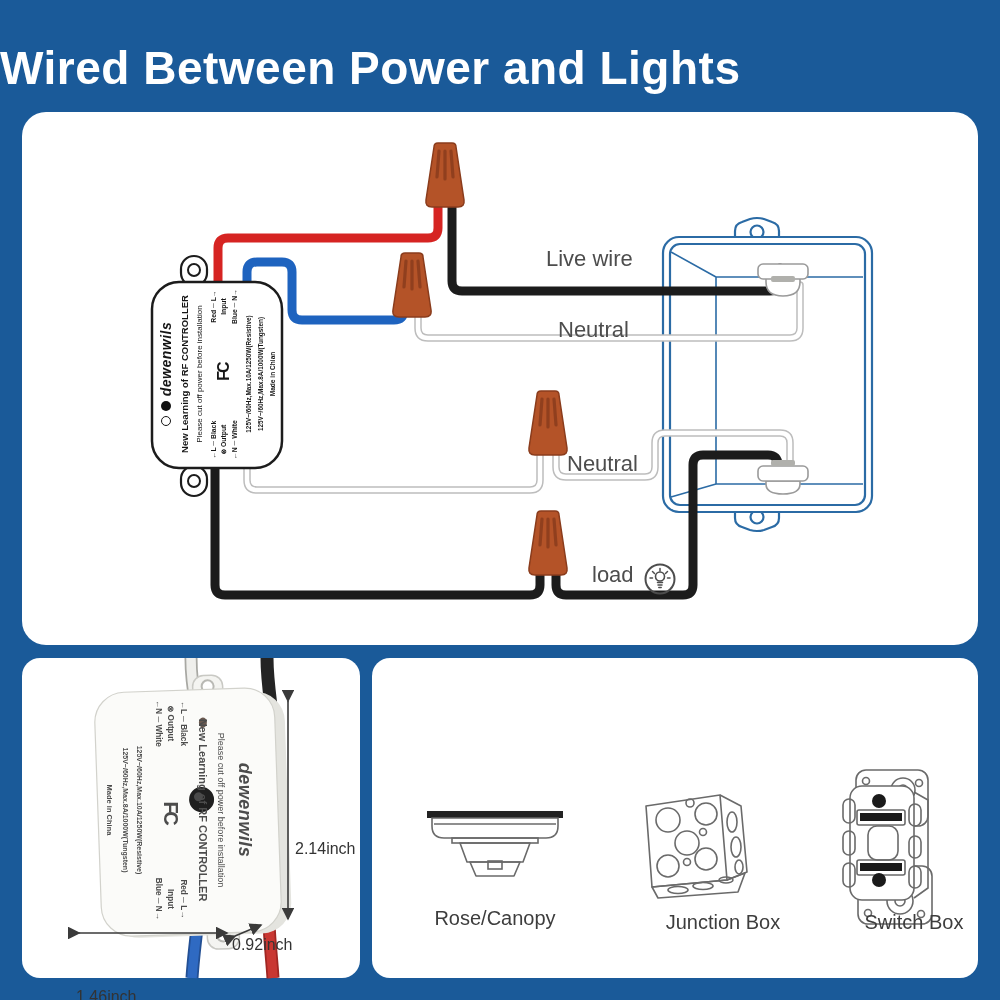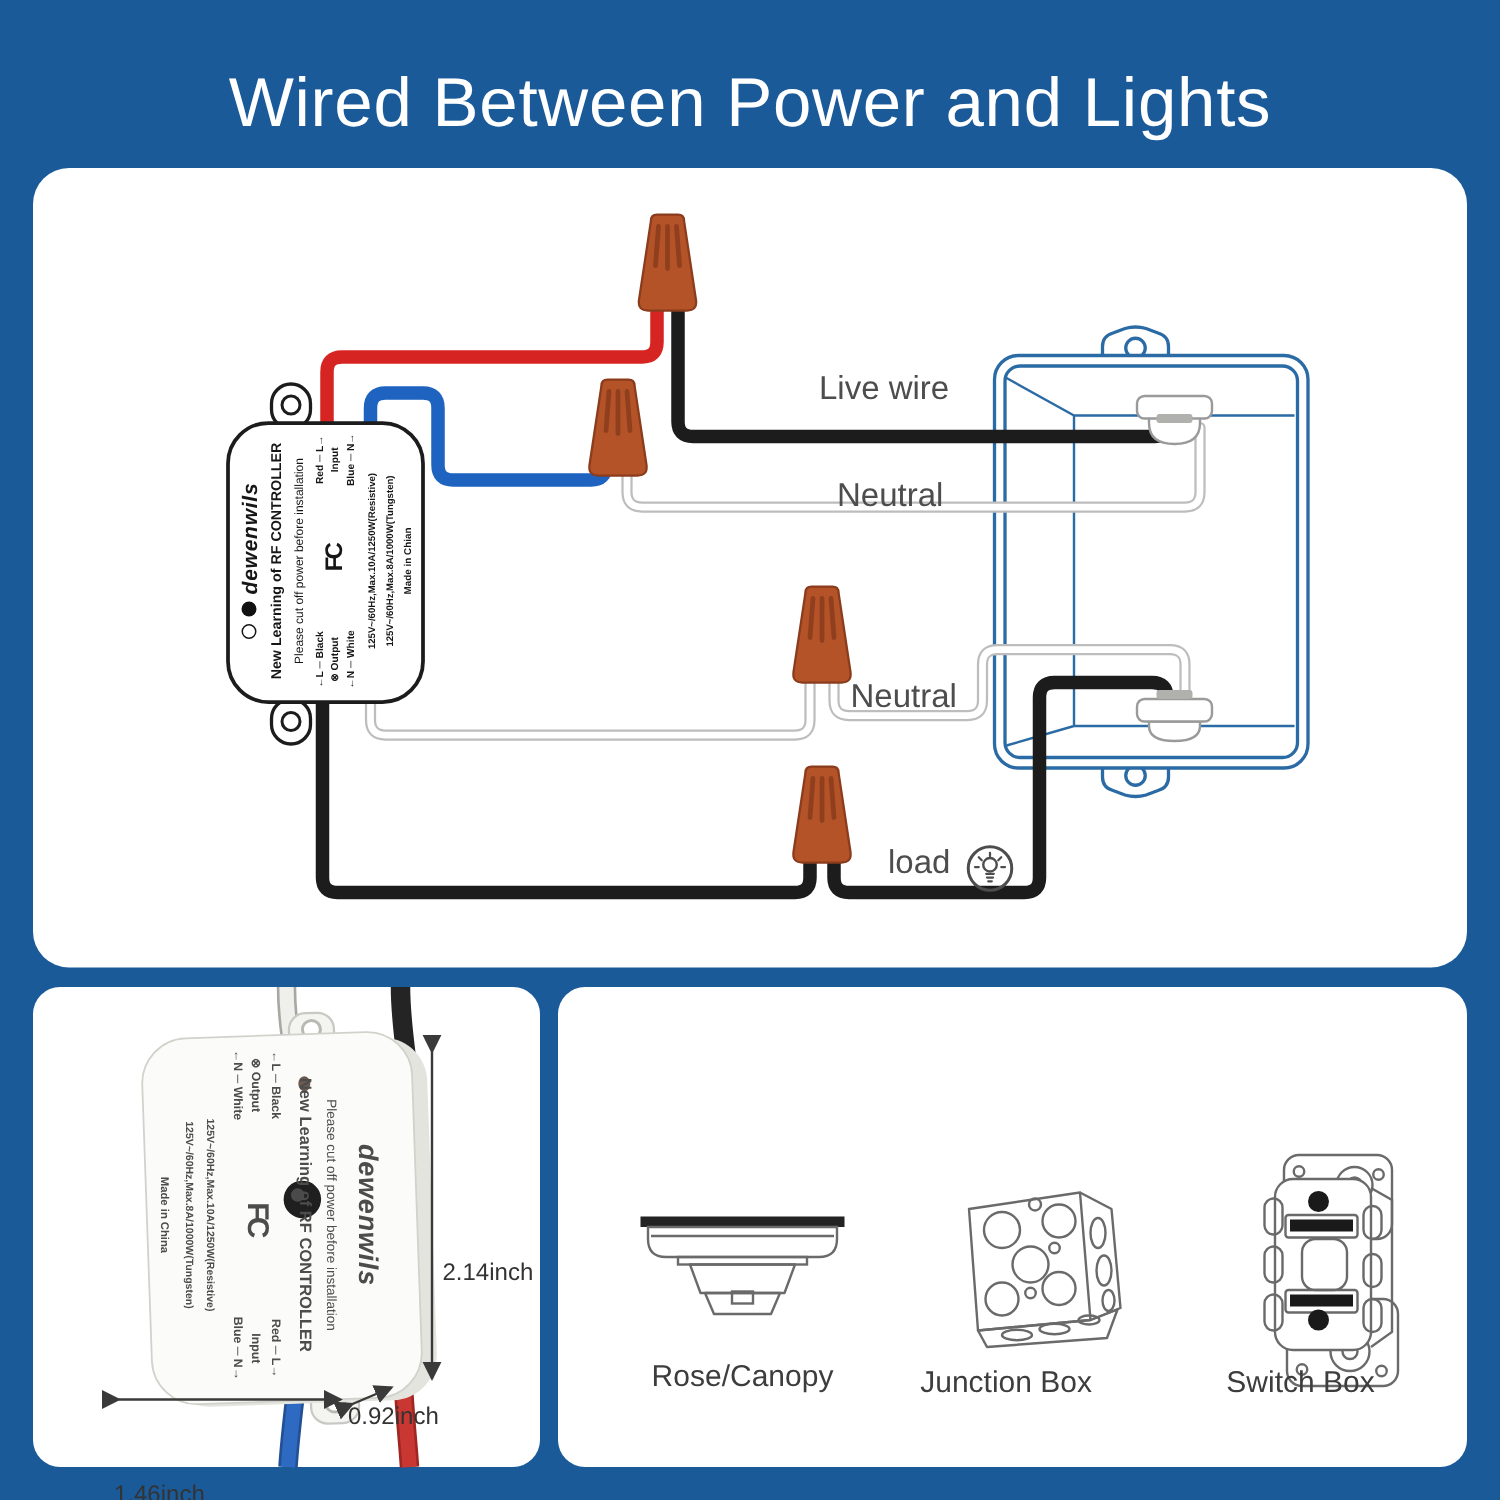--- a/index.html
+++ b/index.html
@@ -4,21 +4,21 @@
 <style>
   html,body{margin:0;padding:0;}
   #page{position:relative;width:1000px;height:1000px;background:#1a5a99;overflow:hidden;
         font-family:"Liberation Sans",sans-serif;}
   .panel{position:absolute;background:#ffffff;z-index:0;}
   #panel-main{left:22px;top:112px;width:956px;height:533px;border-radius:24px;}
   #panel-product{left:22px;top:658px;width:338px;height:320px;border-radius:18px;}
   #panel-fits{left:372px;top:658px;width:606px;height:320px;border-radius:18px;}
   #art{position:absolute;left:0;top:0;z-index:1;pointer-events:none;}
   .txt{position:absolute;z-index:2;}
-  #title{left:0;top:41px;width:100%;text-align:center;font-size:46px;font-weight:normal;color:#ffffff;letter-spacing:.5px;}
+  #title{left:0;top:41px;width:100%;text-align:left;font-size:46px;font-weight:bold;color:#ffffff;letter-spacing:.5px;}
   .wire-lbl{color:#4d4d4d;font-size:22px;white-space:nowrap;}
   #lbl-live{left:546px;top:246px;}
   #lbl-neutral1{left:558px;top:317px;}
   #lbl-neutral2{left:567px;top:451px;}
   #lbl-load{left:592px;top:562px;display:flex;gap:9px;}
   
   .dev-label{position:absolute;left:132px;top:315px;width:170px;height:118px;transform:rotate(-90deg);
              display:flex;flex-direction:column;justify-content:space-between;align-items:center;
              color:#161616;z-index:2;}
   .dl-brand{display:flex;align-items:center;gap:5px;font-style:italic;font-weight:bold;font-size:14px;letter-spacing:.5px;}
@@ -42,22 +42,22 @@
   .pl-fc{font-size:20px;font-weight:900;letter-spacing:-2.5px;}
   .pl-spec{font-size:7px;font-weight:bold;white-space:nowrap;}
   .pl-made{font-size:7.5px;font-weight:bold;}
   .dim{font-size:16px;color:#333;white-space:nowrap;}
   #dim-h{left:295px;top:800px;margin-top:40px;}
   #dim-w{left:76px;top:988px;}
   #dim-d{left:232px;top:936px;}
   #fits-heading{left:382px;top:710px;width:586px;text-align:center;font-size:23px;font-weight:bold;color:#333;letter-spacing:.2px;}
   .icon-label{font-size:20px;color:#3d3d3d;text-align:center;}
   #lab-rose{left:425px;top:907px;width:140px;text-align:center;}
-  #lab-junction{left:588px;top:911px;width:140px;text-align:right;}
-  #lab-switch{left:797px;top:911px;width:140px;text-align:center;}
+  #lab-junction{left:653px;top:911px;width:140px;}
+  #lab-switch{left:844px;top:911px;width:140px;text-align:center;}
 </style>
 </head>
 <body>
 
 <div id="page">
 
   <div id="title" class="txt">Wired Between Power and Lights</div>
 
   <div id="panel-main" class="panel"></div>
   <div id="panel-product" class="panel"></div>

